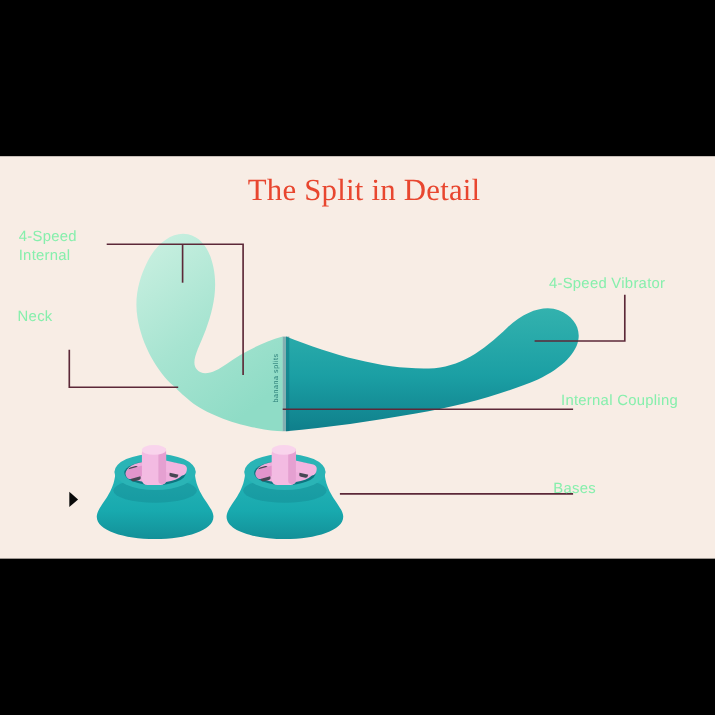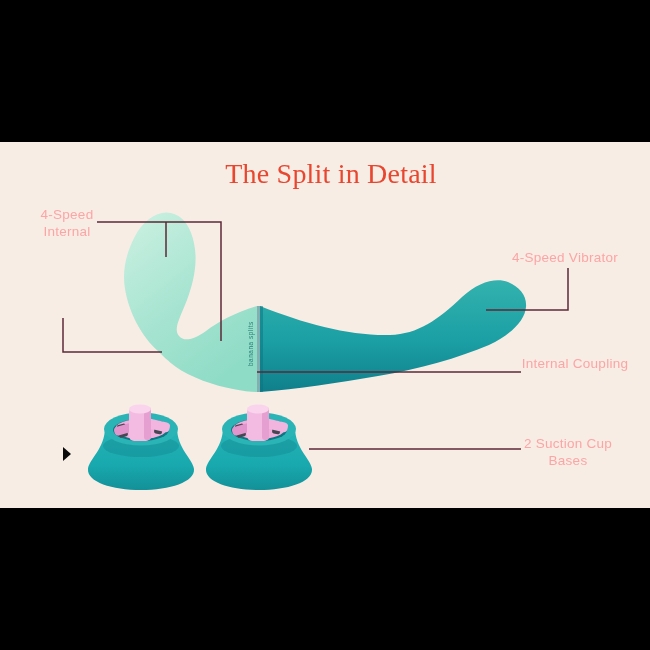--- a/index.html
+++ b/index.html
@@ -19,23 +19,23 @@
     position:absolute;left:0;top:159px;width:650px;
     text-align:center;
     font-family:"Liberation Serif", serif;
     font-size:28px;line-height:30px;
     color:#e8462f;
     transform:translateX(6px);
     letter-spacing:0.2px;
   }
   .callout{
     position:absolute;
-    color:#fca5a5;
+    color:#86efac;
     font-size:13.5px;line-height:17px;font-weight:500;
-    text-align:center;letter-spacing:0.25px;
+    letter-spacing:0.25px;
   }
   .callout.vibrators-left{left:17px;top:206px;width:100px;}
   .callout.neck{left:16px;top:279px;width:100px;}
   .callout.vibrator-right{left:499px;top:249px;width:132px;}
   .callout.coupling{left:510px;top:355px;width:130px;}
   .callout.bases{left:503px;top:435px;width:130px;}
   svg.scene{position:absolute;left:0;top:0;width:650px;height:650px;pointer-events:none;}
 </style>
 </head>
 <body>
@@ -126,26 +126,26 @@
     <path d="M309,449 H521"></path>
   </g>
 </svg>
 
 <div class="callout vibrators-left">
   <div>4-Speed</div>
   <div>Internal</div>
 </div>
 
 <div class="callout neck">
+  <div>Neck</div>
 </div>
 
 <div class="callout vibrator-right">
   <div>4-Speed Vibrator</div>
 </div>
 
 <div class="callout coupling">
   <div>Internal Coupling</div>
 </div>
 
 <div class="callout bases">
-  <div>2 Suction Cup</div>
   <div>Bases</div>
 </div>
 
 </body></html>

